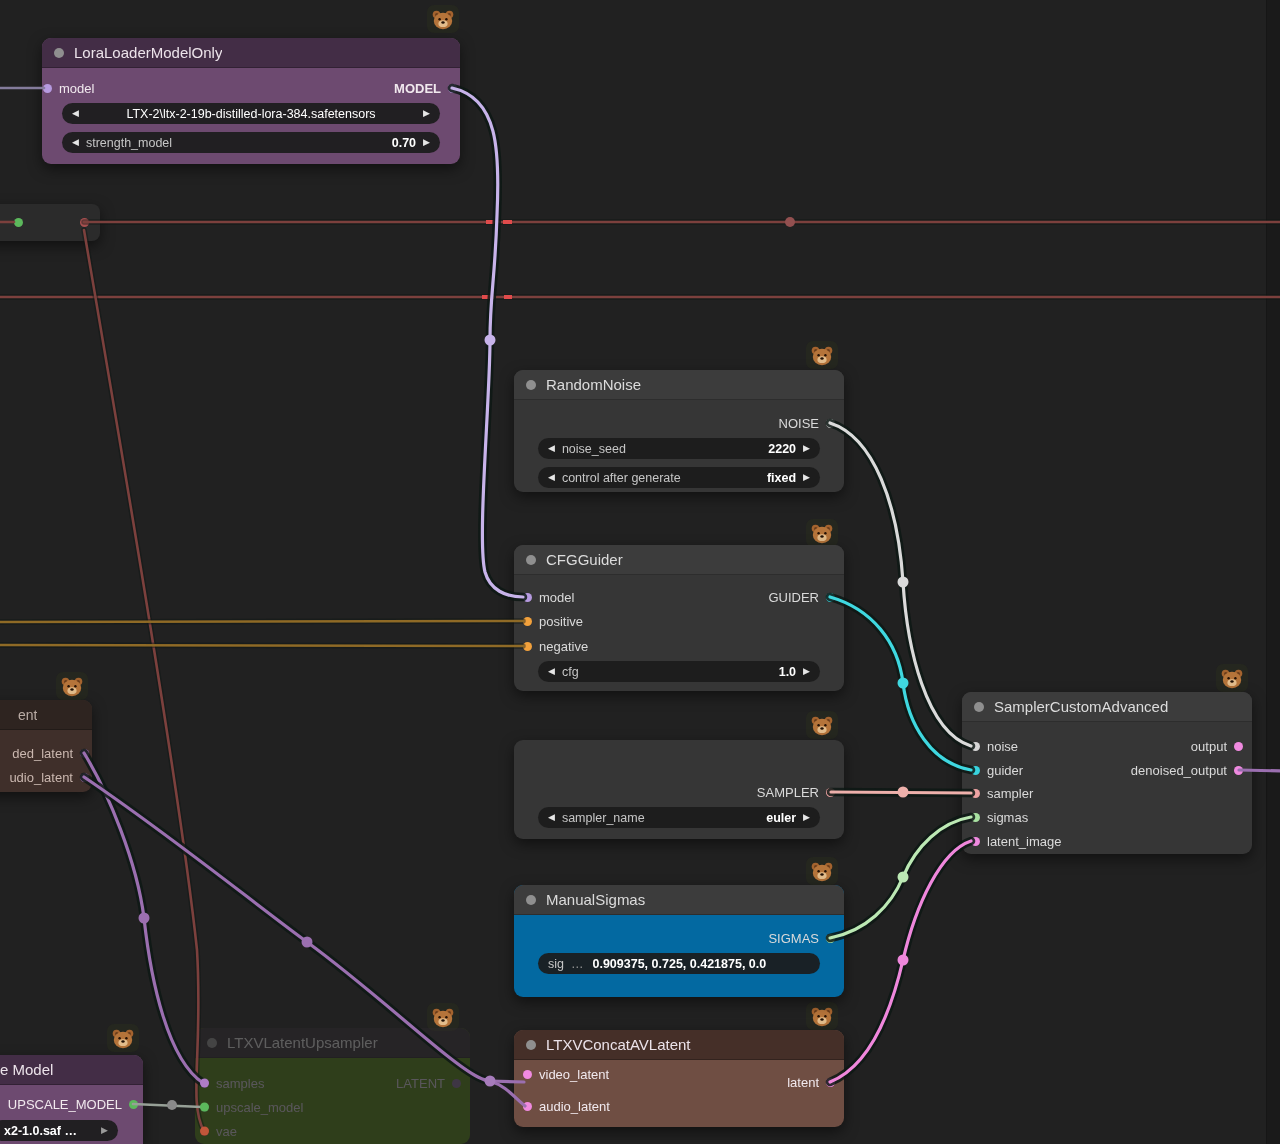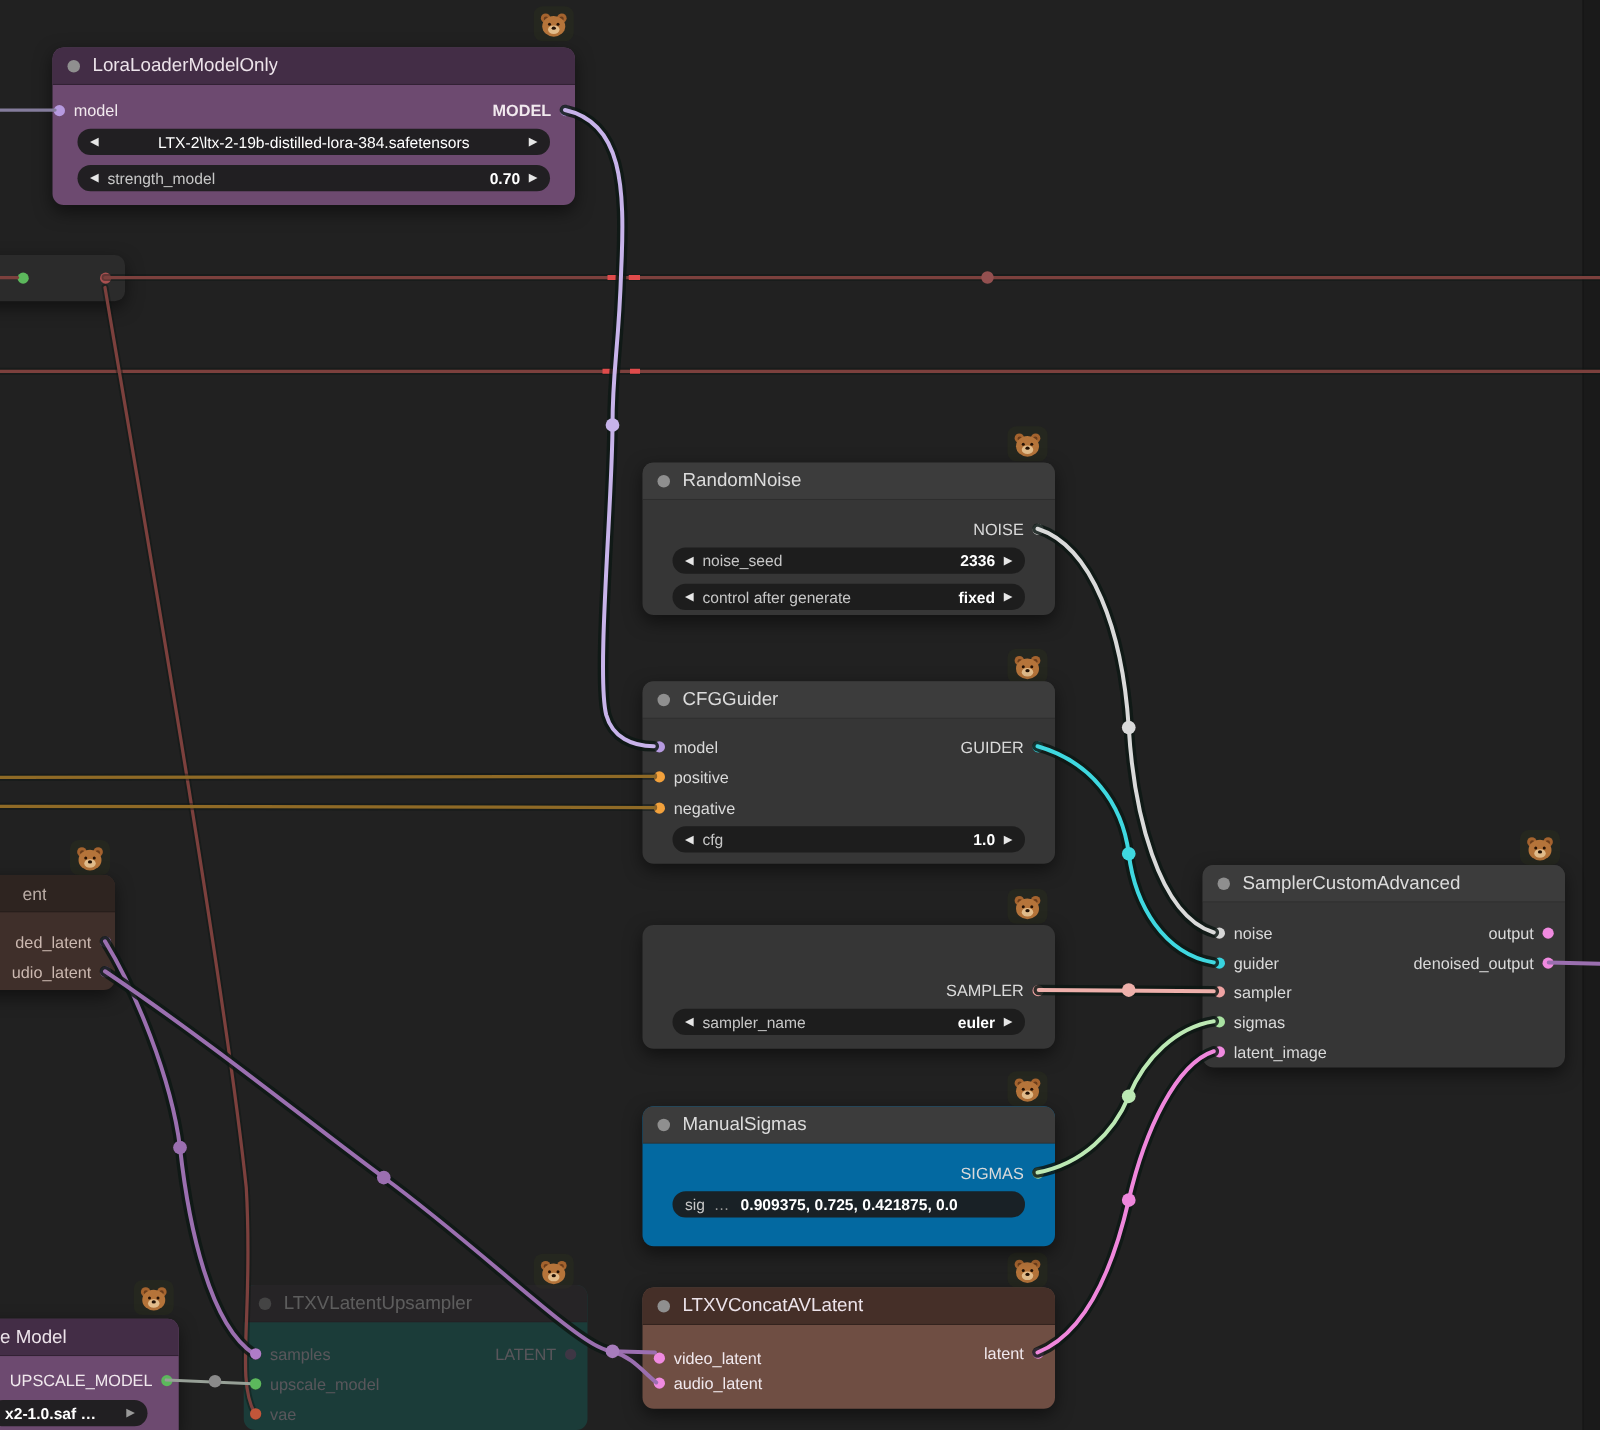--- a/index.html
+++ b/index.html
@@ -151,21 +151,21 @@
       <span class="tdot"></span>
       <span class="ntitle">RandomNoise</span>
     </div>
     <div class="port out" style="top:53px">
       <span class="dot" style="background: rgb(214, 214, 214);"></span>
       <span class="plabel">NOISE</span>
     </div>
     <div class="widget" style="top:68px">
       <span class="arr">◀</span>
       <span class="wlabel">noise_seed</span>
-      <span class="wvalue">2336</span>
+      <span class="wvalue">2220</span>
       <span class="arr">▶</span>
     </div>
     <div class="widget" style="top:97px">
       <span class="arr">◀</span>
       <span class="wlabel">control after generate</span>
       <span class="wvalue">fixed</span>
       <span class="arr">▶</span>
     </div>
   </div>
 
@@ -225,21 +225,21 @@
       <span class="wdim">…</span>
       <span class="wvalue inline">0.909375, 0.725, 0.421875, 0.0</span>
     </div>
   </div>
 
   <div class="node colored" style="left: 514px; top: 1030px; width: 330px; height: 97px; background: rgb(111, 78, 67);">
     <div class="nhead" style="background: rgb(69, 47, 40);">
       <span class="tdot"></span>
       <span class="ntitle">LTXVConcatAVLatent</span>
     </div>
-    <div class="port in" style="top:56px">
+    <div class="port in" style="top:44px">
       <span class="dot" style="background: rgb(240, 138, 224);"></span>
       <span class="plabel">video_latent</span>
     </div>
     <div class="port in" style="top:76px">
       <span class="dot" style="background: rgb(240, 138, 224);"></span>
       <span class="plabel">audio_latent</span>
     </div>
     <div class="port out" style="top:52px">
       <span class="dot" style="background: rgb(240, 138, 224);"></span>
       <span class="plabel">latent</span>
@@ -288,21 +288,21 @@
     <div class="port out" style="top:53px;right:3px">
       <span class="dot" style="background: rgb(155, 111, 176);"></span>
       <span class="plabel" style="color:#cbb8b0">ded_latent</span>
     </div>
     <div class="port out" style="top:77px;right:3px">
       <span class="dot" style="background: rgb(155, 111, 176);"></span>
       <span class="plabel" style="color:#cbb8b0">udio_latent</span>
     </div>
   </div>
 
-  <div class="node faded" style="left: 195px; top: 1028px; width: 275px; height: 116px; background: #0f766e;">
+  <div class="node faded" style="left: 195px; top: 1028px; width: 275px; height: 116px; background: #4d7c0f;">
     <div class="nhead" style="background: rgb(51, 43, 51);">
       <span class="tdot"></span>
       <span class="ntitle">LTXVLatentUpsampler</span>
     </div>
     <div class="port in" style="top:55px;left:5px">
       <span class="dot" style="background: rgb(155, 111, 176);"></span>
       <span class="plabel">samples</span>
     </div>
     <div class="port in" style="top:79px;left:5px">
       <span class="dot" style="background: rgb(92, 184, 92);"></span>

